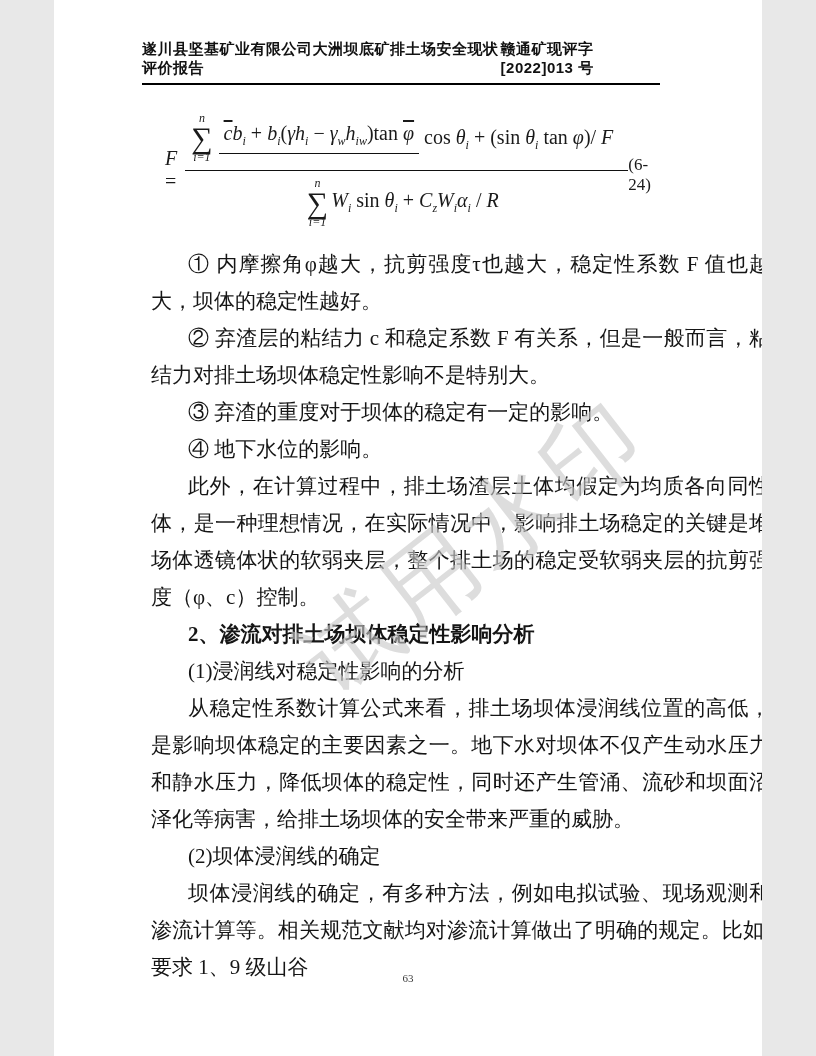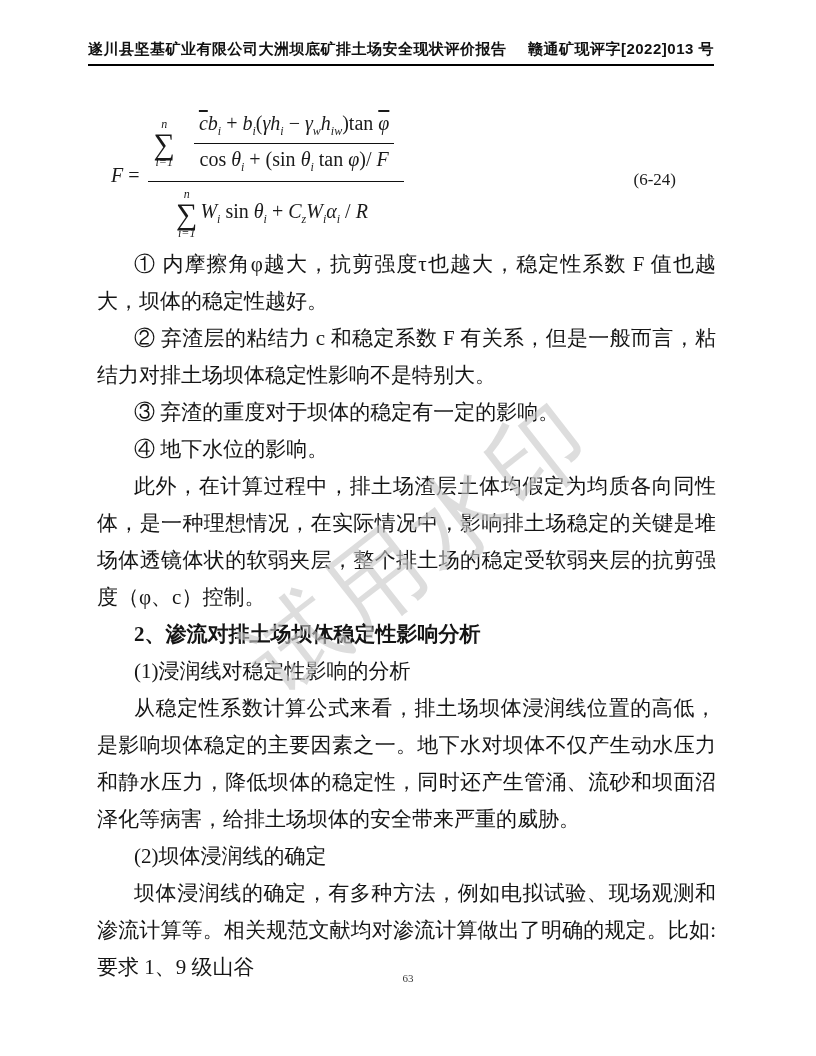--- a/index.html
+++ b/index.html
@@ -1,18 +1,18 @@
 <!DOCTYPE html>
 <html><head>
 <meta charset="utf-8">
 <style>
   * { margin:0; padding:0; box-sizing:border-box; }
   html,body { background:#e8e8e8; }
   .page {
-    position:relative; width:816px; height:1056px; margin:0 auto;
+    position:relative; width:708px; height:1056px; margin:0 auto;
     background:#ffffff; overflow:hidden; color:#1a1a1a;
     font-family:"Liberation Serif","DejaVu Serif",serif;
     padding-left:36px;
   }
   
   .hdr {
     position:absolute; top:40px; left:88px; right:102px;
     display:flex; justify-content:space-between; align-items:flex-end;
     padding-bottom:5px; border-bottom:2px solid #000;
     font-family:"Liberation Sans","DejaVu Sans",sans-serif;
@@ -27,21 +27,21 @@
   .f-lhs { margin-right:8px; }
   .bigfrac { display:inline-flex; flex-direction:column; align-items:center; }
   .bigfrac > .fnum {
     display:flex; align-items:center; padding:0 10px 6px 6px;
     border-bottom:1.6px solid #111;
   }
   .bigfrac > .fden { display:flex; align-items:center; padding:6px 10px 0 2px; }
   .sum { display:inline-flex; flex-direction:column; align-items:center; line-height:1; margin-right:3px; }
   .sum .lim { font-size:12px; font-style:italic; line-height:1.1; }
   .sum .sigma { font-size:30px; line-height:0.85; font-style:normal; }
-  .innerfrac { display:inline-flex; flex-direction:column; align-items:center; margin-left:16px; }
+  .innerfrac { display:inline-flex; flex-direction:row; align-items:center; margin-left:3px; }
   .innerfrac .fnum { padding:0 5px 4px; border-bottom:1.4px solid #111; white-space:nowrap; }
   .innerfrac .fden { padding:4px 5px 0; white-space:nowrap; }
   .formula sub { font-size:12px; font-style:italic; }
   .formula i { font-style:italic; }
   .ov { text-decoration:overline; }
   .mexp { white-space:nowrap; }
   .eqno { margin-left:auto; margin-right:40px; font-size:17px; color:#1a1a1a;margin-top:9px; }
   
   .body {
     position:absolute; top:246px; left:97px; width:619px;

